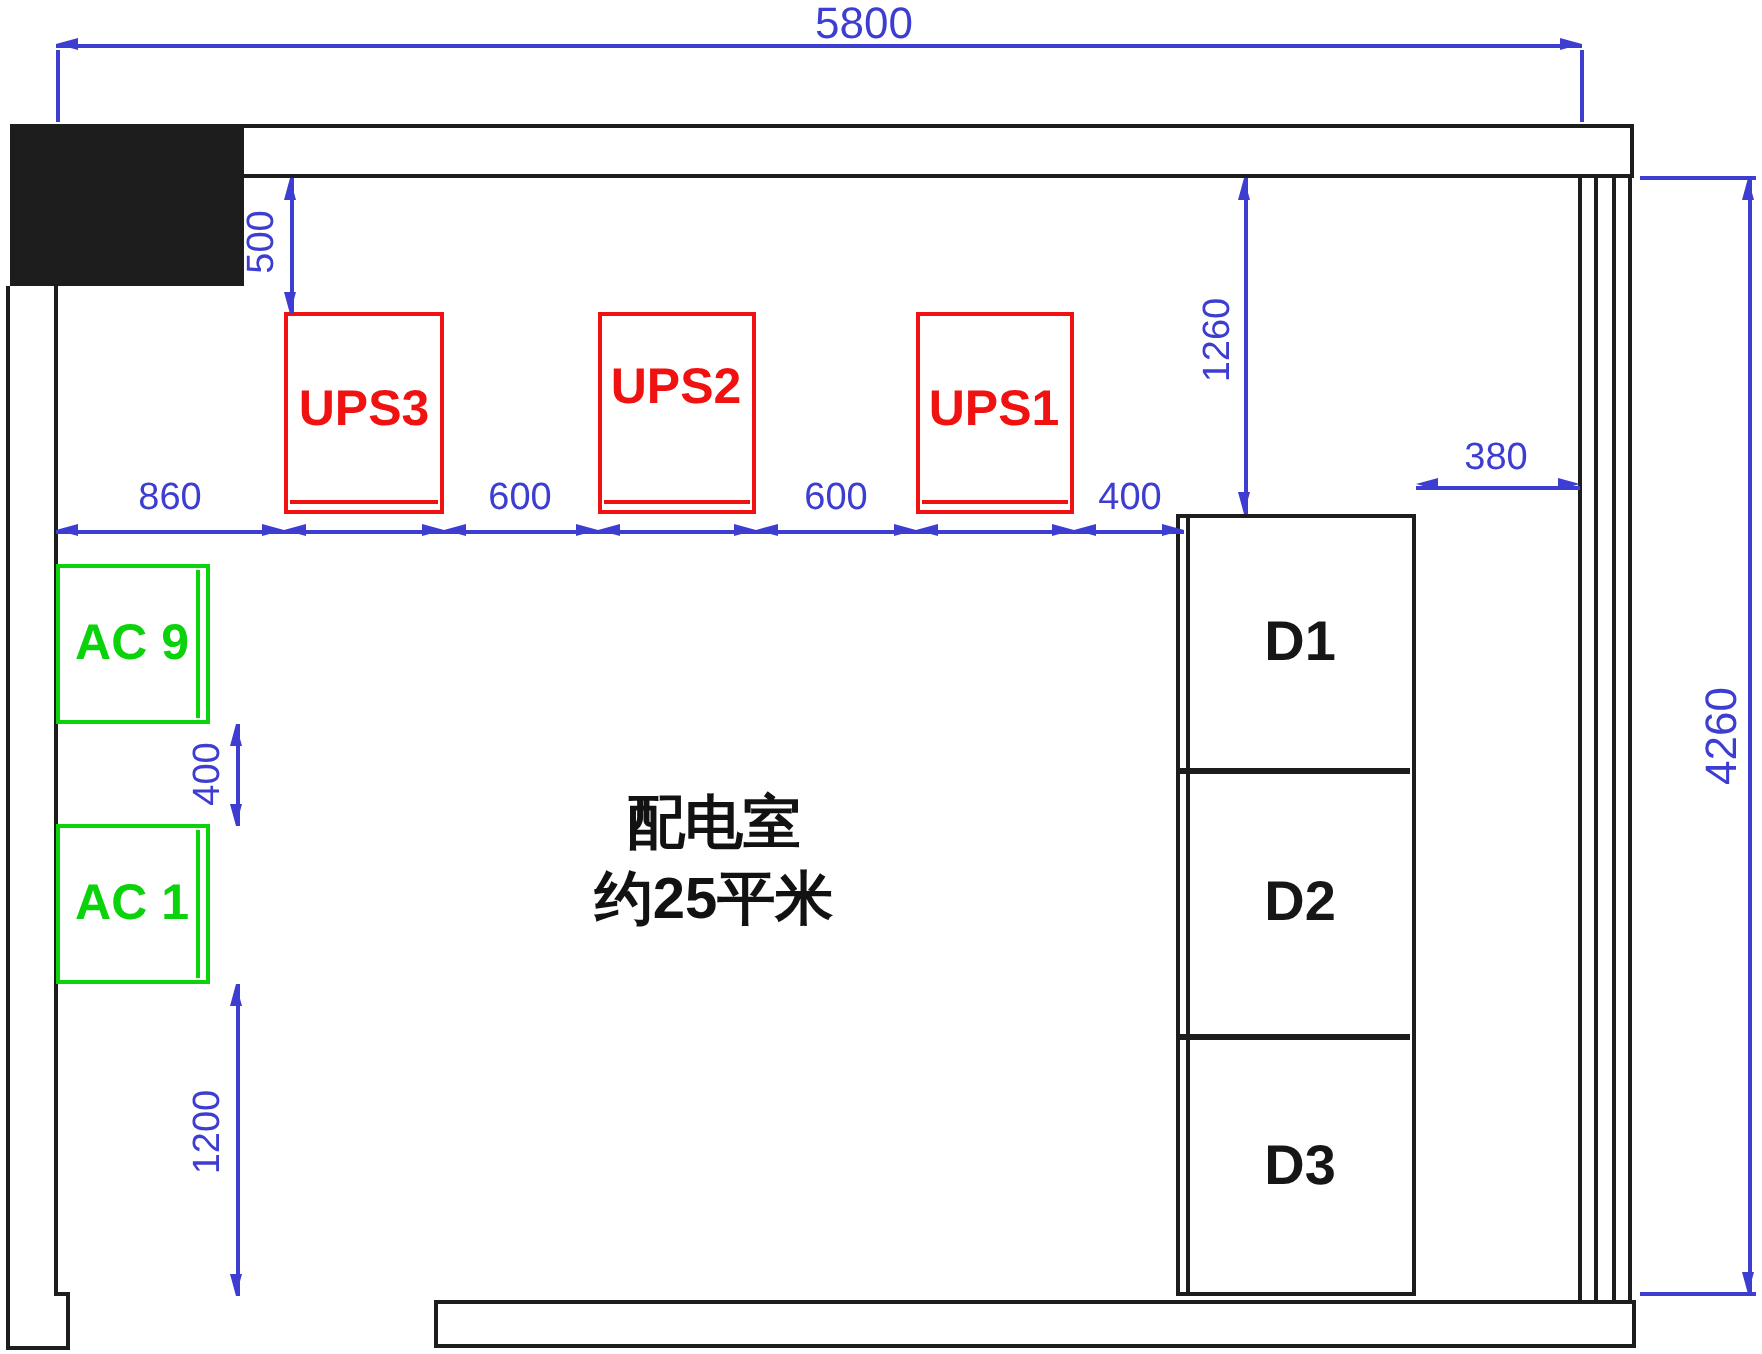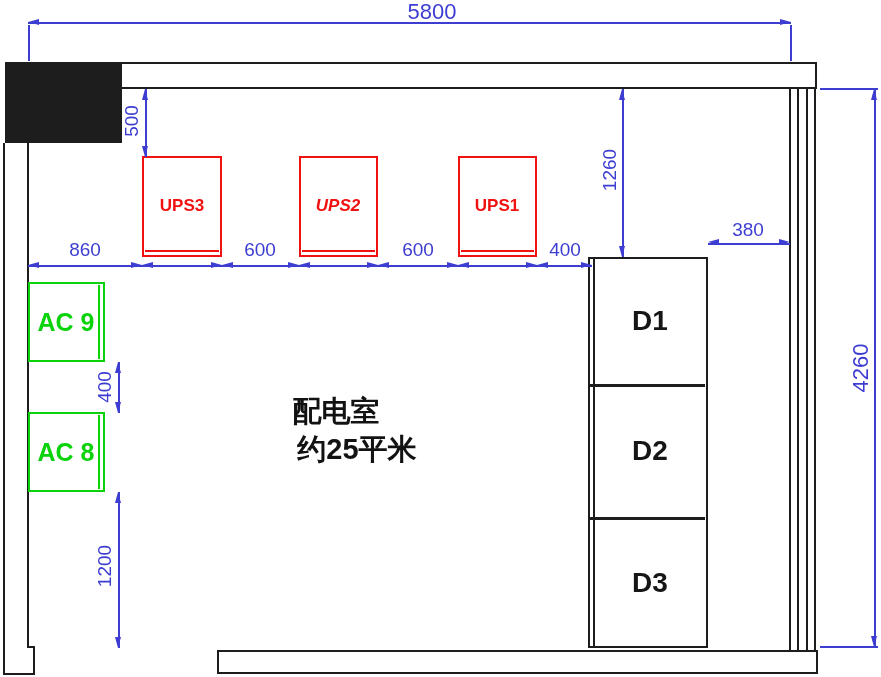--- a/index.html
+++ b/index.html
@@ -14,21 +14,21 @@
   .abs{position:absolute;}
   .ink{background:var(--wall-ink);}
   .box{position:absolute;background:var(--background);box-sizing:border-box;}
   .ups-box{border:2.5px solid var(--ups-red);}
   .ac-box{border:2.5px solid var(--ac-green);}
   .d-col{border:2.5px solid var(--wall-ink);}
   .inner-b{position:absolute;left:1px;right:1px;bottom:3px;height:2px;background:var(--ups-red);}
   .inner-r{position:absolute;top:1px;bottom:1px;right:3px;width:2px;background:var(--ac-green);}
   .inner-l{position:absolute;top:0;bottom:0;left:3px;width:2px;background:var(--wall-ink);}
   .lbl{position:absolute;transform:translate(-50%,-50%);font-weight:bold;white-space:nowrap;line-height:1;}
-  .lbl.red{color:var(--ups-red);font-size:17px;}
+  .lbl.red{color:var(--ups-red);font-size:25px;}
   .lbl.grn{color:var(--ac-green);font-size:25px;}
   .lbl.blk{color:#161616;font-size:28px;}
   .title-line{position:absolute;transform:translate(-50%,-50%);color:#121212;font-size:29px;font-weight:bold;white-space:nowrap;}
   .dimtxt{position:absolute;transform:translate(-50%,-50%);color:var(--dimension-blue);font-size:19px;white-space:nowrap;line-height:1;}
   .dimtxt.big{font-size:22px;}
   .dimtxt.vert{transform:translate(-50%,-50%) rotate(-90deg);}
   .arr{position:absolute;width:0;height:0;border-style:solid;border-color:transparent;}
   .arr.l{border-width:3.5px 11px 3.5px 0;border-right-color:var(--dimension-blue);}
   .arr.r{border-width:3.5px 0 3.5px 11px;border-left-color:var(--dimension-blue);}
   .arr.u{border-width:0 3.5px 11px 3.5px;border-bottom-color:var(--dimension-blue);}
@@ -60,47 +60,47 @@
   <div class="abs ink" style="left:814px;top:89px;width:2px;height:561px;"></div>
 
   <div class="box ups-box" style="left:142px;top:156px;width:80px;height:101px;">
     <div class="inner-b"></div>
   </div>
   <div class="lbl red" style="left:182px;top:205px;">UPS3</div>
 
   <div class="box ups-box" style="left:299px;top:156px;width:79px;height:101px;">
     <div class="inner-b"></div>
   </div>
-  <div class="lbl red" style="left:338px;top:205px;font-style:italic;">UPS2</div>
+  <div class="lbl red" style="left:338px;top:194px;">UPS2</div>
 
   <div class="box ups-box" style="left:458px;top:156px;width:79px;height:101px;">
     <div class="inner-b"></div>
   </div>
   <div class="lbl red" style="left:497px;top:205px;">UPS1</div>
 
   <div class="box ac-box" style="left:28px;top:282px;width:77px;height:80px;">
     <div class="inner-r"></div>
   </div>
   <div class="lbl grn" style="left:66px;top:322px;">AC 9</div>
 
   <div class="box ac-box" style="left:28px;top:412px;width:77px;height:80px;">
     <div class="inner-r"></div>
   </div>
-  <div class="lbl grn" style="left:66px;top:452px;">AC 8</div>
+  <div class="lbl grn" style="left:66px;top:452px;">AC 1</div>
 
   <div class="box d-col" style="left:588px;top:257px;width:120px;height:391px;">
     <div class="inner-l"></div>
     <div class="abs ink" style="left:0;top:125px;width:115px;height:2.5px;"></div>
     <div class="abs ink" style="left:0;top:258px;width:115px;height:2.5px;"></div>
   </div>
   <div class="lbl blk" style="left:650px;top:321px;">D1</div>
   <div class="lbl blk" style="left:650px;top:451px;">D2</div>
   <div class="lbl blk" style="left:650px;top:583px;">D3</div>
 
-  <div class="title-line" style="left:336px;top:412px;">配电室</div>
+  <div class="title-line" style="left:357px;top:412px;">配电室</div>
   <div class="title-line" style="left:357px;top:450px;text-align:center;">约25平米</div>
 
   <div class="dline" style="left:28px;top:22px;width:763px;height:1.5px;"></div>
   <div class="dline" style="left:28px;top:25px;width:1.5px;height:36px;"></div>
   <div class="dline" style="left:790px;top:25px;width:1.5px;height:36px;"></div>
   <div class="arr l" style="left:28px;top:19px;"></div>
   <div class="arr r" style="left:780px;top:19px;"></div>
   <div class="dimtxt big" style="left:432px;top:12px;">5800</div>
 
   <div class="dline" style="left:145px;top:89px;width:1.5px;height:68px;"></div>

